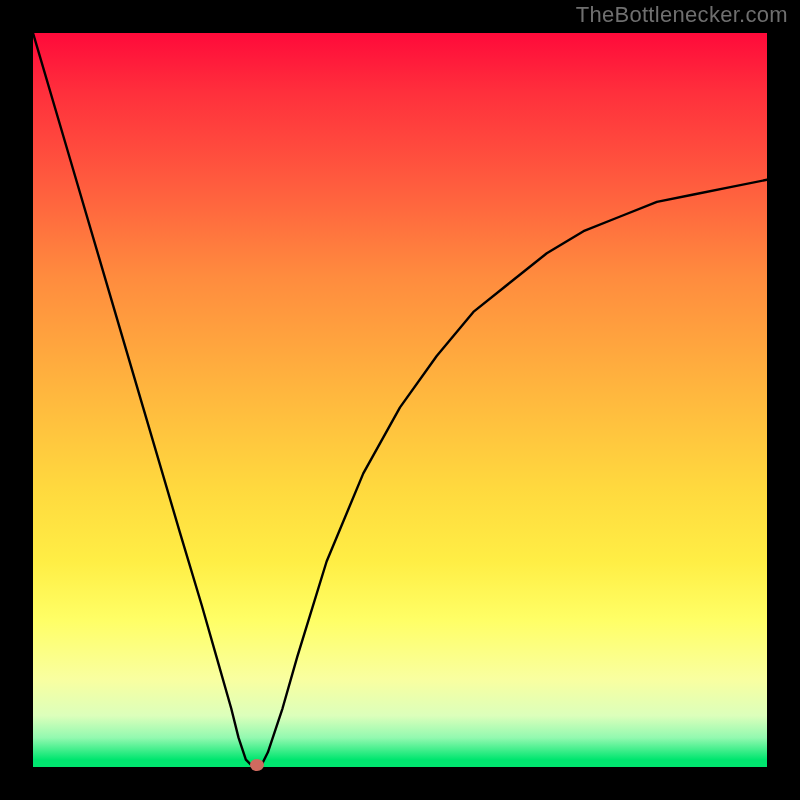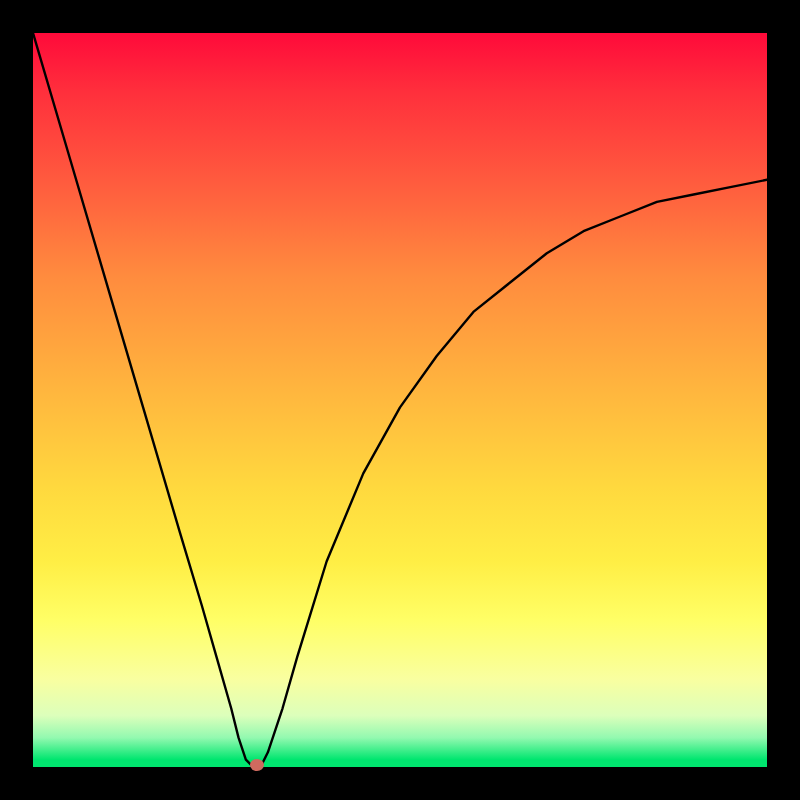--- a/index.html
+++ b/index.html
@@ -64,20 +64,21 @@
     height: 12px;
     background: #cf6a5f;
     border-radius: 50%;
     z-index: 2;
   }
 </style>
 </head>
 <body>
 
 <div class="wrapper">
+  <div class="attribution">TheBottlenecker.com</div>
 
   <div class="plot-area"></div>
 
   <svg class="curve" viewBox="0 0 734 734" preserveAspectRatio="none">
     <path id="curve-path" d="M0.00 0.00 L36.70 124.78 L73.40 249.56 L110.10 374.34 L146.80 499.12 L168.82 572.52 L183.50 623.90 L198.18 675.28 L205.52 704.64 L212.86 726.66 L220.20 734.00 L227.54 734.00 L234.88 719.32 L249.56 675.28 L264.24 623.90 L293.60 528.48 L330.30 440.40 L367.00 374.34 L403.70 322.96 L440.40 278.92 L477.10 249.56 L513.80 220.20 L550.50 198.18 L587.20 183.50 L623.90 168.82 L660.60 161.48 L697.30 154.14 L734.00 146.80" fill="none" stroke="#000" stroke-width="2.4" stroke-linecap="round" stroke-linejoin="round"></path>
   </svg>
 
   <div class="dot" id="marker-dot" style="left: 249.87px; top: 759px;"></div>
 </div>
 

